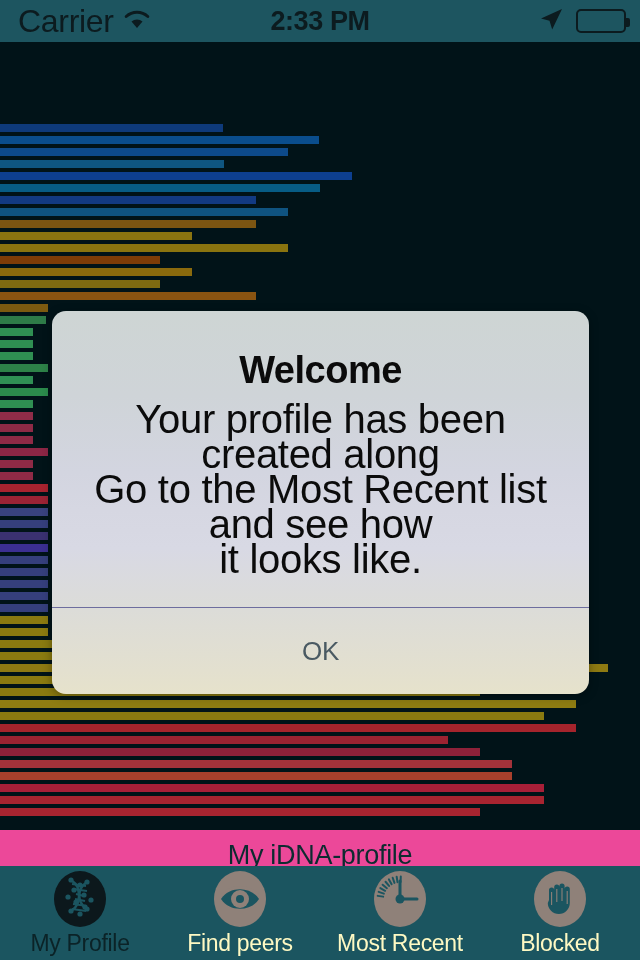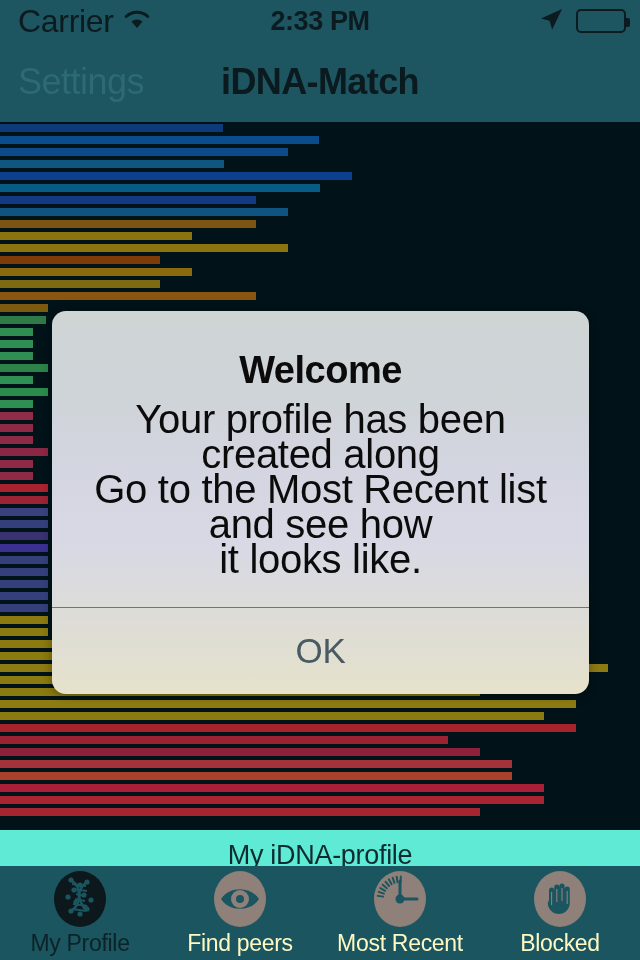--- a/index.html
+++ b/index.html
@@ -67,21 +67,21 @@
   
   #dna-chart {
     position:absolute; left:0; top:122px; width:640px; height:708px;
     background:#011318; overflow:hidden;
   }
   .dna-bar { position:absolute; left:0; }
 
   
   #profile-label-bar {
     position:absolute; left:0; top:830px; width:640px; height:52px;
-    background:#5eead4;
+    background:#ec4899;
     display:flex; align-items:center; justify-content:center;
     border-bottom:1px solid #2a6a72;
   }
   #profile-label { font-size:27px; color:#0d2b30; letter-spacing:-0.3px; }
 
   
   #tab-bar {
     position:absolute; left:0; top:866px; width:640px; height:94px;
     background:#1b5560;
     display:flex;
@@ -119,21 +119,21 @@
   #alert-title {
     font-size:38px; font-weight:bold; color:#0b0b0b;
     letter-spacing:-0.5px; margin-bottom:10px;
   }
   .alert-msg-line {
     font-size:40px; color:#0b0b0b; line-height:35px; letter-spacing:-0.3px;
   }
   #alert-divider { height:1px; background:#6d6d9e; width:100%; }
   #alert-ok {
     height:86px; display:flex; align-items:center; justify-content:center;
-    font-size:35px; color:#4a5a63; letter-spacing:-0.3px;
+    font-size:26px; color:#4a5a63; letter-spacing:-0.3px;
   }
 </style>
 </head>
 <body>
 
 <div id="phone">
 
   <div id="status-bar">
     <div id="status-left">
       <span id="carrier-label">Carrier</span>
@@ -151,24 +151,20 @@
           <path d="M24 3 L3 12.5 L11.5 14.8 L14.2 23.5 Z" fill="#0c1b1f"></path>
         </svg>
       </span>
       <span class="battery-shell">
         <span class="battery-fill"></span>
         <span class="battery-nub"></span>
       </span>
     </div>
   </div>
 
-  <div id="nav-bar">
-    <div id="nav-back">Settings</div>
-    <div id="nav-title">iDNA-Match</div>
-  </div>
 
   <div id="dna-chart">
       <div class="dna-bar" style="top: 2px; width: 223px; height: 8px; background: rgb(14, 58, 122);"></div>
       <div class="dna-bar" style="top: 14px; width: 319px; height: 8px; background: rgb(10, 77, 140);"></div>
       <div class="dna-bar" style="top: 26px; width: 288px; height: 8px; background: rgb(13, 74, 138);"></div>
       <div class="dna-bar" style="top: 38px; width: 224px; height: 8px; background: rgb(15, 86, 129);"></div>
       <div class="dna-bar" style="top: 50px; width: 352px; height: 8px; background: rgb(13, 63, 143);"></div>
       <div class="dna-bar" style="top: 62px; width: 320px; height: 8px; background: rgb(7, 92, 133);"></div>
       <div class="dna-bar" style="top: 74px; width: 256px; height: 8px; background: rgb(18, 58, 130);"></div>
       <div class="dna-bar" style="top: 86px; width: 288px; height: 8px; background: rgb(15, 83, 128);"></div>

